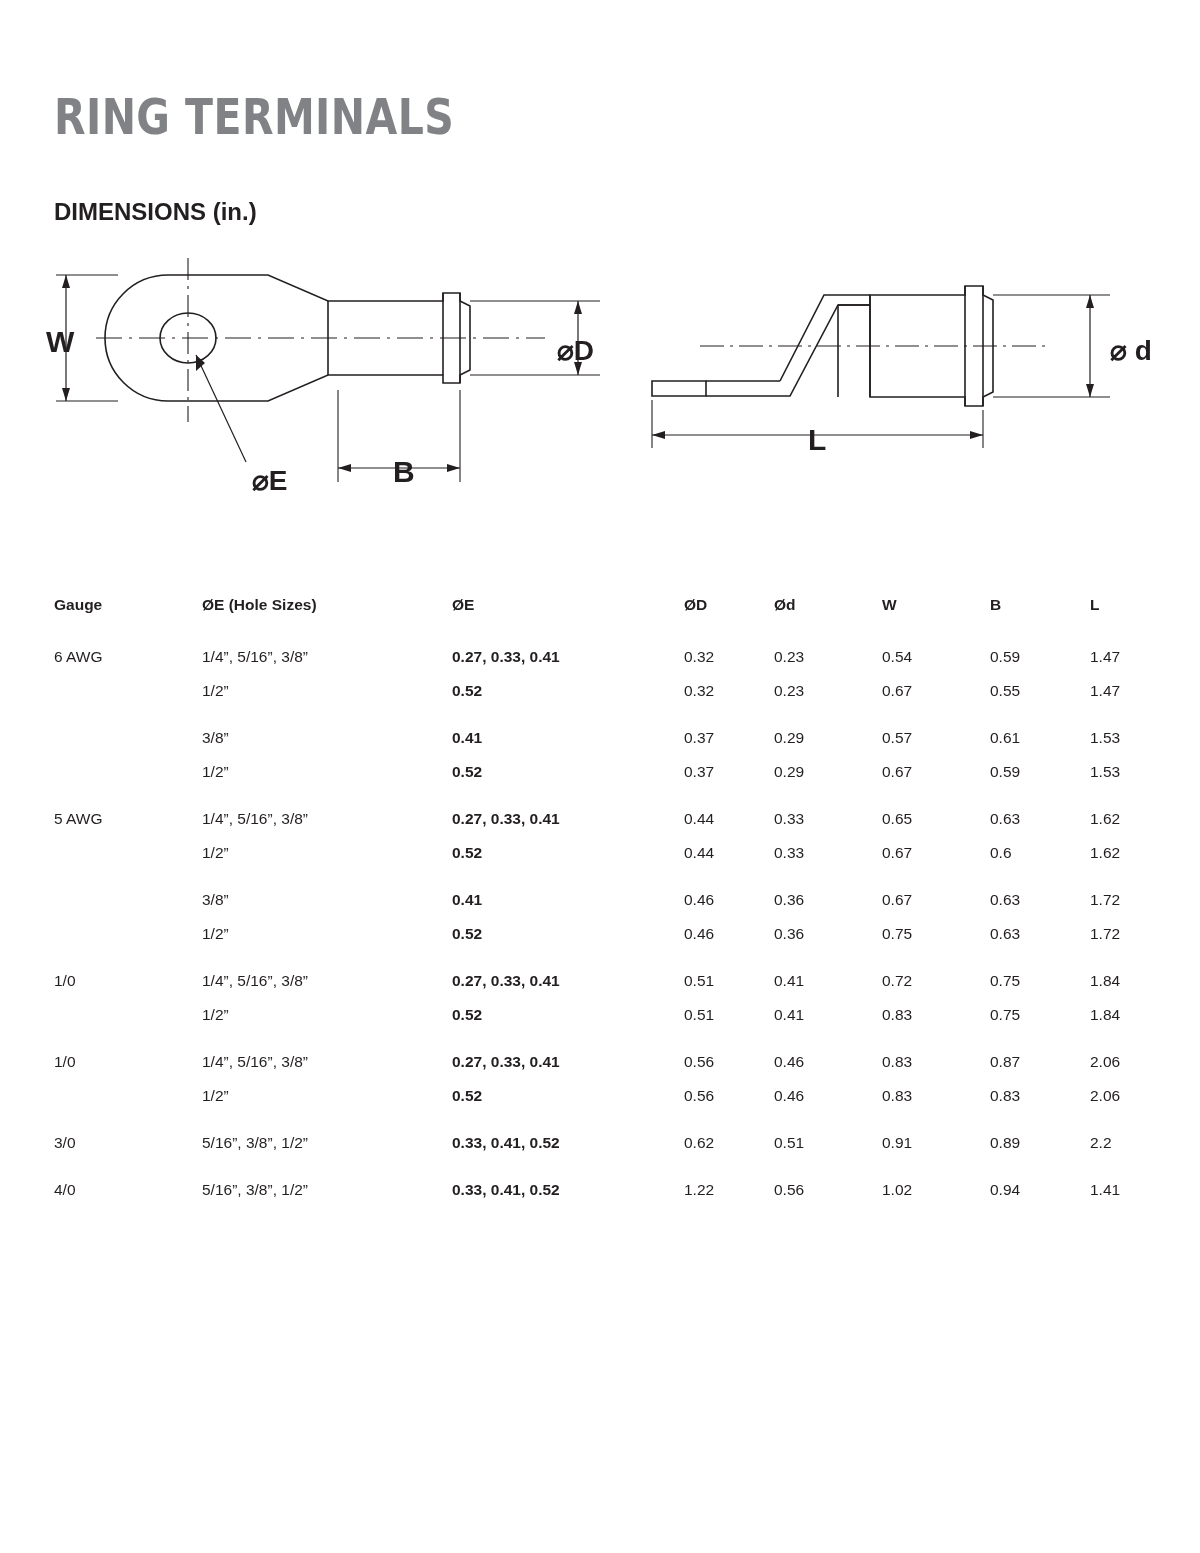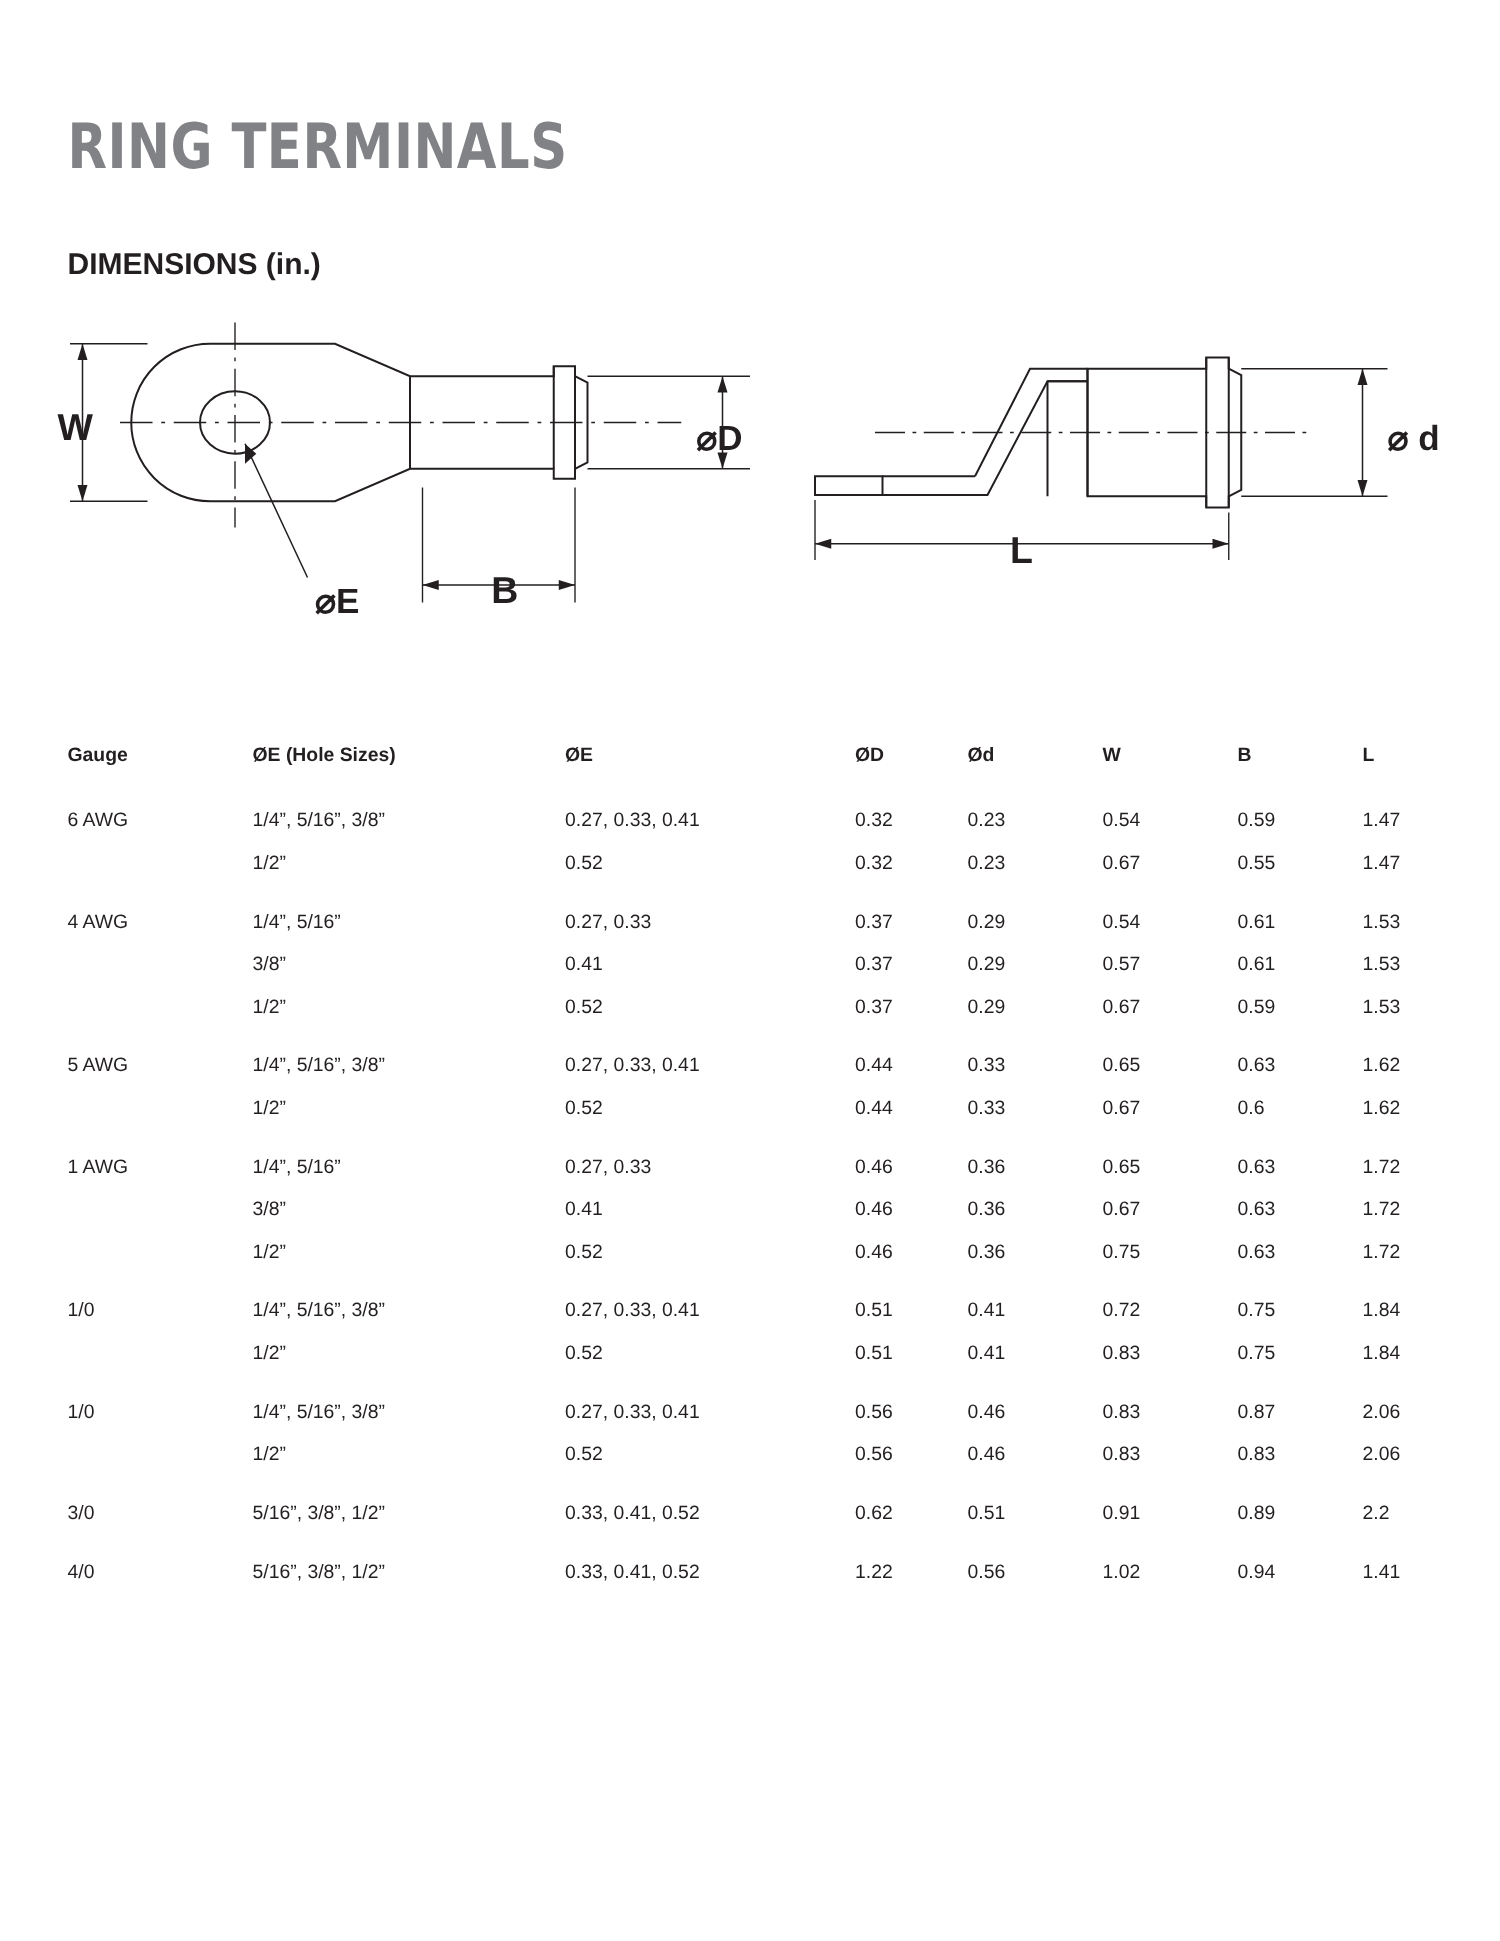--- a/index.html
+++ b/index.html
@@ -82,21 +82,21 @@
     vertical-align: top;
     color: #231f20;
     font-size: 15.5px;
   }
   tr.group-gap td { height: 47px; }
   tr.row td { height: 34px; }
 
   
   .c0 { width: 148px; margin-left: 32px; }
   .c1 { width: 250px; }
-  .c2 { width: 232px; }
+  .c2 { width: 232px; font-weight: bold; }
   .c3 { width: 90px; }
   .c4 { width: 108px; }
   .c5 { width: 108px; }
   .c6 { width: 100px; }
   .c7 { width: 64px; }
 </style>
 </head>
 <body>
 
 <div class="page">
@@ -233,30 +233,20 @@
           <td class="c1">1/2”</td>
           <td class="c2">0.52</td>
           <td class="c3">0.32</td>
           <td class="c4">0.23</td>
           <td class="c5">0.67</td>
           <td class="c6">0.55</td>
           <td class="c7">1.47</td>
         </tr>
 
         <tr class="row">
-          <td class="c0">4 AWG</td>
-          <td class="c1">1/4”, 5/16”</td>
-          <td class="c2">0.27, 0.33</td>
-          <td class="c3">0.37</td>
-          <td class="c4">0.29</td>
-          <td class="c5">0.54</td>
-          <td class="c6">0.61</td>
-          <td class="c7">1.53</td>
-        </tr>
-        <tr class="row">
           <td class="c0"></td>
           <td class="c1">3/8”</td>
           <td class="c2">0.41</td>
           <td class="c3">0.37</td>
           <td class="c4">0.29</td>
           <td class="c5">0.57</td>
           <td class="c6">0.61</td>
           <td class="c7">1.53</td>
         </tr>
         <tr class="group-gap">
@@ -285,30 +275,20 @@
           <td class="c1">1/2”</td>
           <td class="c2">0.52</td>
           <td class="c3">0.44</td>
           <td class="c4">0.33</td>
           <td class="c5">0.67</td>
           <td class="c6">0.6</td>
           <td class="c7">1.62</td>
         </tr>
 
         <tr class="row">
-          <td class="c0">1 AWG</td>
-          <td class="c1">1/4”, 5/16”</td>
-          <td class="c2">0.27, 0.33</td>
-          <td class="c3">0.46</td>
-          <td class="c4">0.36</td>
-          <td class="c5">0.65</td>
-          <td class="c6">0.63</td>
-          <td class="c7">1.72</td>
-        </tr>
-        <tr class="row">
           <td class="c0"></td>
           <td class="c1">3/8”</td>
           <td class="c2">0.41</td>
           <td class="c3">0.46</td>
           <td class="c4">0.36</td>
           <td class="c5">0.67</td>
           <td class="c6">0.63</td>
           <td class="c7">1.72</td>
         </tr>
         <tr class="group-gap">

